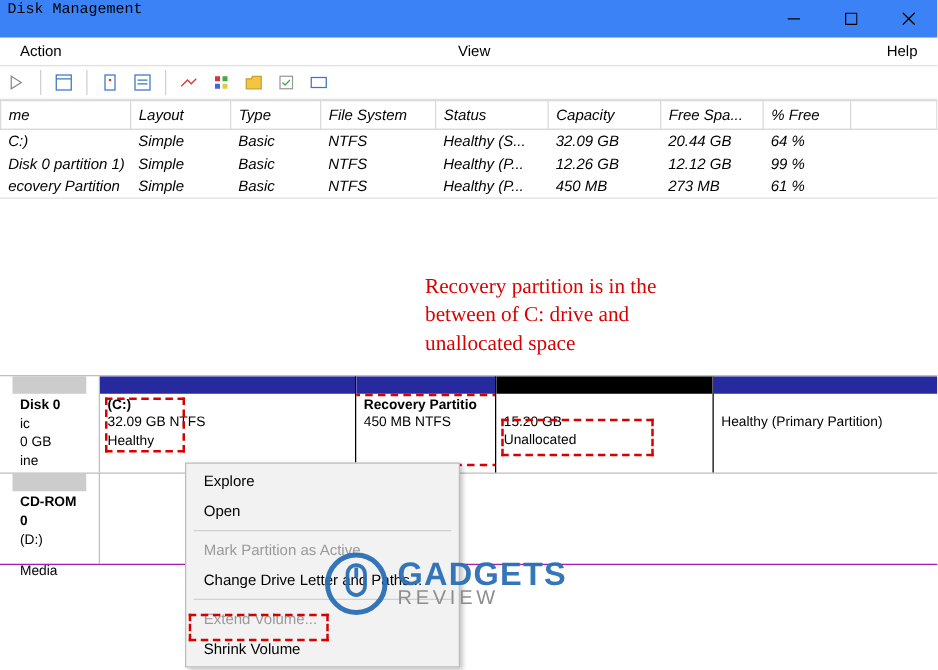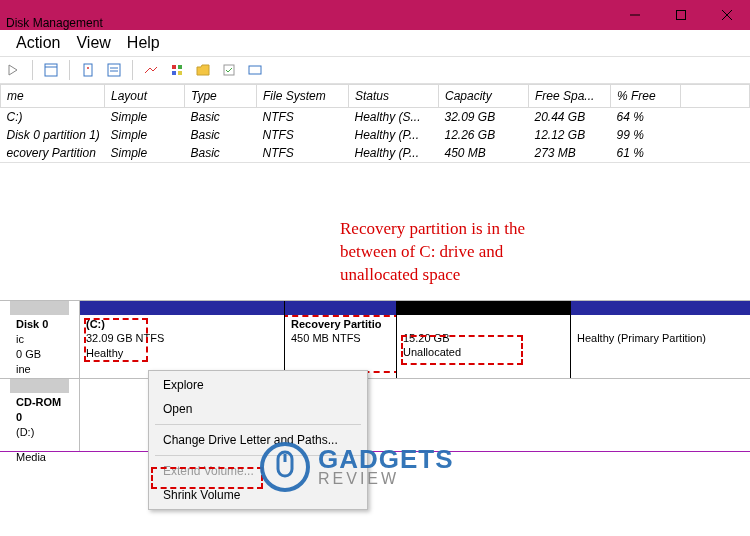--- a/index.html
+++ b/index.html
@@ -1,20 +1,20 @@
 <!DOCTYPE html>
 <html><head>
 <meta charset="utf-8">
 <style>
   * { box-sizing: border-box; margin: 0; padding: 0; }
   body { font-family: "Segoe UI", Tahoma, sans-serif; font-size: 12px; background: #fff; width: 750px; height: 536px; overflow: hidden; position: relative; }
-  .titlebar { display: flex; align-items: flex-end; height: 30px; padding: 0 0 0 4px; background: #be185d; }
+  .titlebar { display: flex; align-items: flex-start; height: 30px; padding: 0 0 0 4px; background: #3b82f6; font-family: Liberation Mono, monospace; }
   .titlebar .title { flex: 1; font-size: 12px; padding-left: 2px; }
   .win-btn { width: 46px; height: 30px; display: flex; align-items: center; justify-content: center; font-size: 14px; }
-  .menubar { display: flex; gap: 16px; padding: 4px 16px; font-size: 16px; }
+  .menubar { display: flex; gap: 16px; padding: 4px 16px; font-size: 12px; justify-content: space-between; }
   .toolbar { display: flex; align-items: center; gap: 6px; padding: 2px 4px; border-top: 1px solid #e0e0e0; border-bottom: 1px solid #e0e0e0; height: 28px; }
   .tb-sep { width: 1px; height: 20px; background: #d0d0d0; margin: 0 2px; }
   .tb-icon { width: 20px; height: 20px; display:flex; align-items:center; justify-content:center; }
   .table-wrap { border-bottom: 1px solid #e0e0e0; }
   .vol-table { width: 100%; border-collapse: collapse; table-layout: fixed; font-style: italic; }
   .vol-table th { text-align: left; font-weight: 400; font-size: 12px; padding: 4px 6px; border: 1px solid #d9d9d9; background: #fff; }
   .vol-table td { padding: 2px 6px; font-size: 12px; white-space: nowrap; overflow: hidden; }
   .annotation { position: absolute; color: #d80000; font-family: "Times New Roman", serif; font-size: 17px; line-height: 1.35; }
   .disk-area { position: absolute; left:0; right:0; top:300px; }
   .disk-row { display:flex; height:78px; border-top:1px solid #bdbdbd; }
@@ -239,20 +239,21 @@
       <div>Media</div>
     </div>
     <div class="part-strip"></div>
   </div>
 </div>
 
 <div class="ctx-menu" style="left:148px; top:370px;">
   <div class="ctx-item">Explore</div>
   <div class="ctx-item">Open</div>
   <div class="ctx-sep"></div>
+  <div class="ctx-item disabled">Mark Partition as Active</div>
   <div class="ctx-item">Change Drive Letter and Paths...</div>
   <div class="ctx-sep"></div>
   <div class="ctx-item disabled">Extend Volume...</div>
   <div class="ctx-item">Shrink Volume</div>
   <div class="red-dash" style="left:2px;bottom:20px;width:112px;height:22px"></div>
 </div>
 
 <div class="watermark" style="left:258px; top:440px;justify-content:space-between;">
   <svg width="54" height="54">
     <circle cx="27" cy="27" r="23" fill="none" stroke="#2a6fb5" stroke-width="4"></circle>

